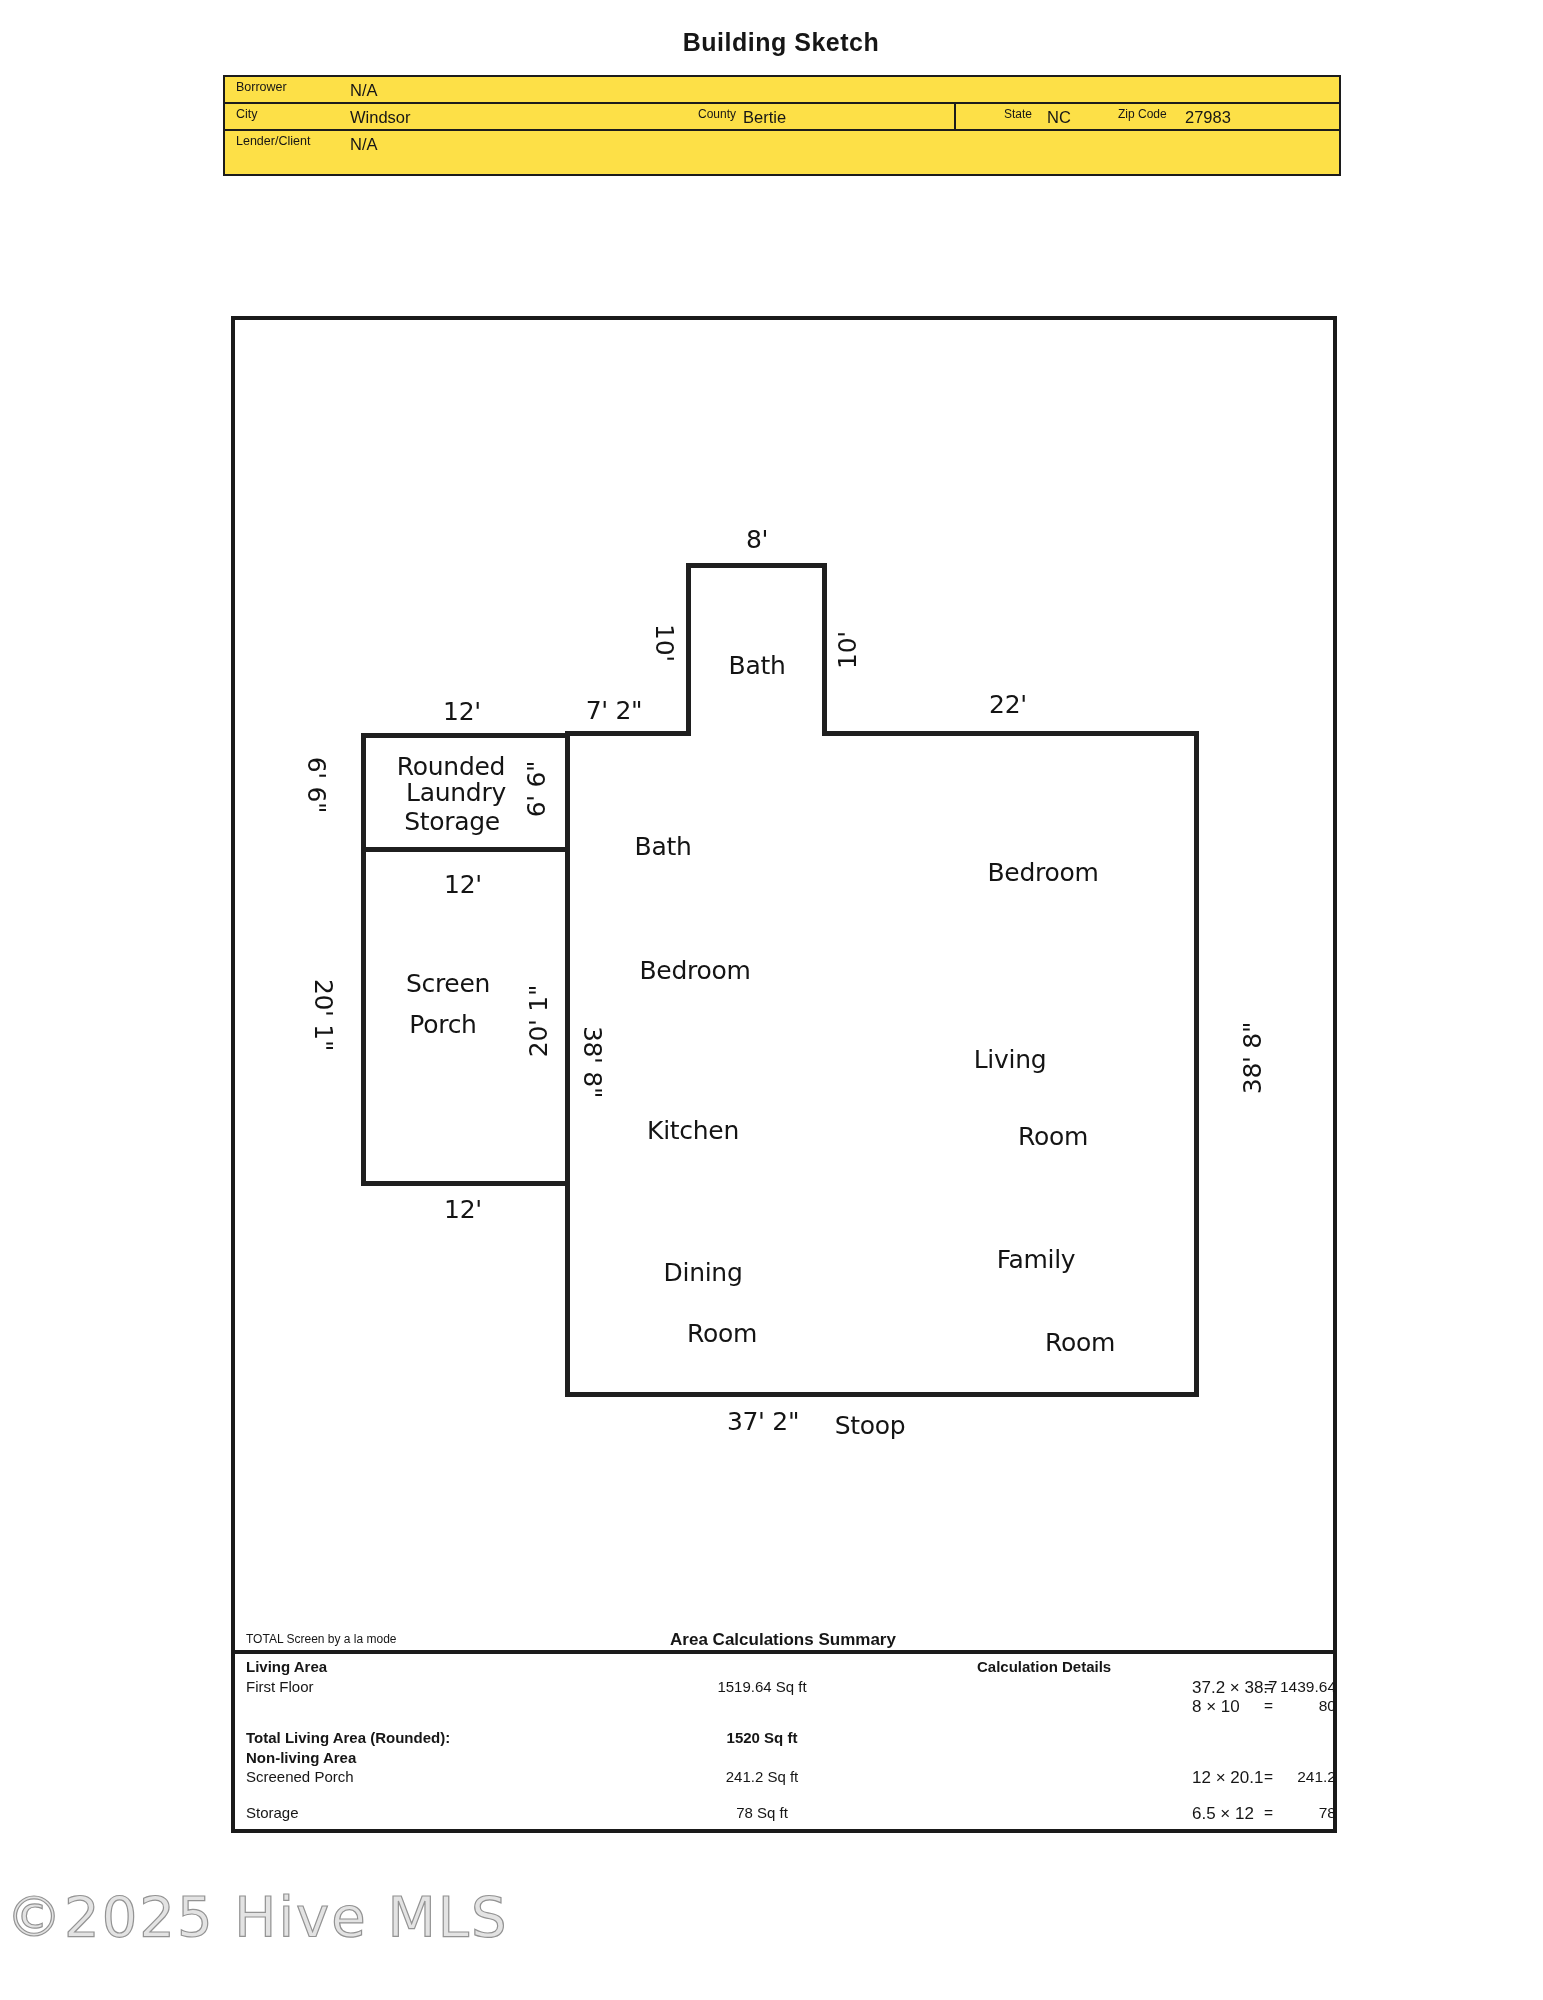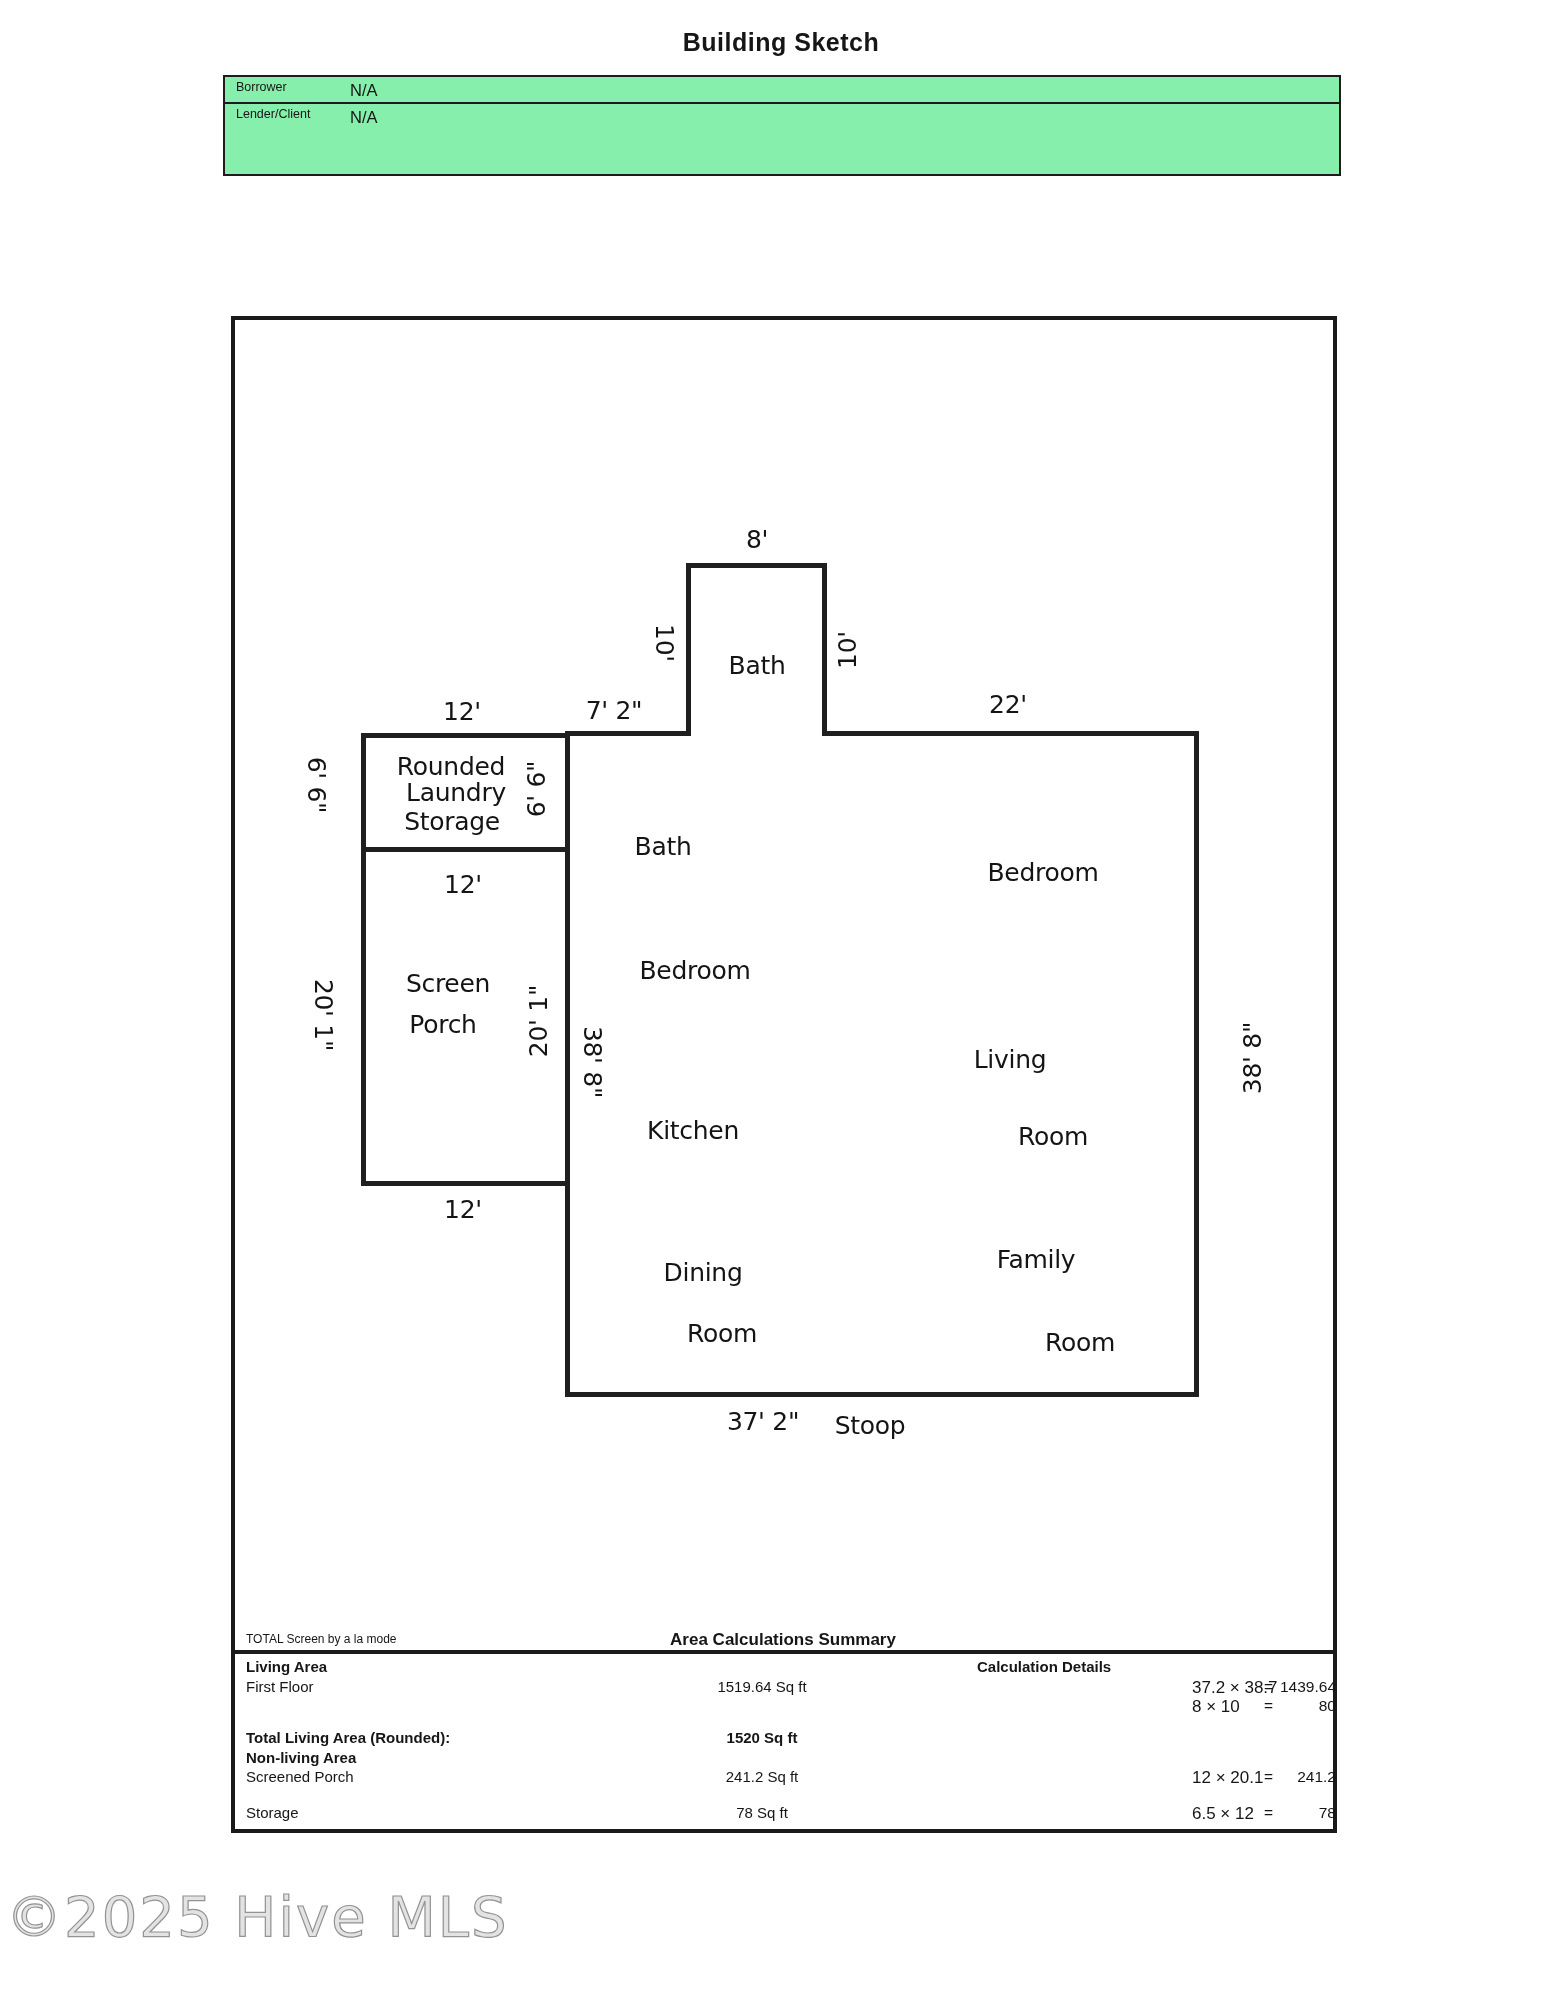--- a/index.html
+++ b/index.html
@@ -9,21 +9,21 @@
     font-family:"DejaVu Sans", sans-serif; color:#161616;
   }
   
   .doc-title {
     position:absolute; left:781px; top:28px; transform:translateX(-50%);
     font-family:"Liberation Sans", sans-serif; font-weight:bold;
     font-size:25px; letter-spacing:0.5px; white-space:nowrap;
   }
   .hdr-table {
     position:absolute; left:223px; top:75px; width:1118px; height:101px;
-    border:2px solid #1c1c1c; box-sizing:border-box; background:#86efac;
+    border:2px solid #1c1c1c; box-sizing:border-box; background:#fde047;
     font-family:"Liberation Sans", sans-serif;
   }
   .hdr-row { position:relative; height:25px; border-bottom:2px solid #1c1c1c; }
   .hdr-row.last { border-bottom:none; }
   .hdr-lbl { position:absolute; left:11px; top:3px; font-size:12.5px; white-space:nowrap; }
   .hdr-val { position:absolute; left:125px; top:4px; font-size:16.5px; white-space:nowrap; }
   .hdr-minor-lbl { position:absolute; top:3px; font-size:12px; white-space:nowrap; }
   .hdr-minor-val { position:absolute; top:4px; font-size:16.5px; white-space:nowrap; }
   .city-divider { position:absolute; width:2px; top:0; height:25px; background:#1c1c1c; }
   
@@ -61,20 +61,31 @@
 </style>
 </head>
 <body>
 
 <div class="doc-title">Building Sketch</div>
 
 <div class="hdr-table">
   <div class="hdr-row">
     <span class="hdr-lbl">Borrower</span>
     <span class="hdr-val">N/A</span>
+  </div>
+  <div class="hdr-row">
+    <span class="hdr-lbl">City</span>
+    <span class="hdr-val">Windsor</span>
+    <span class="hdr-minor-lbl" style="left:473px;">County</span>
+    <span class="hdr-minor-val" style="left:518px;">Bertie</span>
+    <span class="city-divider" style="left:729px;"></span>
+    <span class="hdr-minor-lbl" style="left:779px;">State</span>
+    <span class="hdr-minor-val" style="left:822px;">NC</span>
+    <span class="hdr-minor-lbl" style="left:893px;">Zip Code</span>
+    <span class="hdr-minor-val" style="left:960px;">27983</span>
   </div>
   <div class="hdr-row last">
     <span class="hdr-lbl">Lender/Client</span>
     <span class="hdr-val">N/A</span>
   </div>
 </div>
 
 <div class="sketch-border"></div>
 
 <div>

